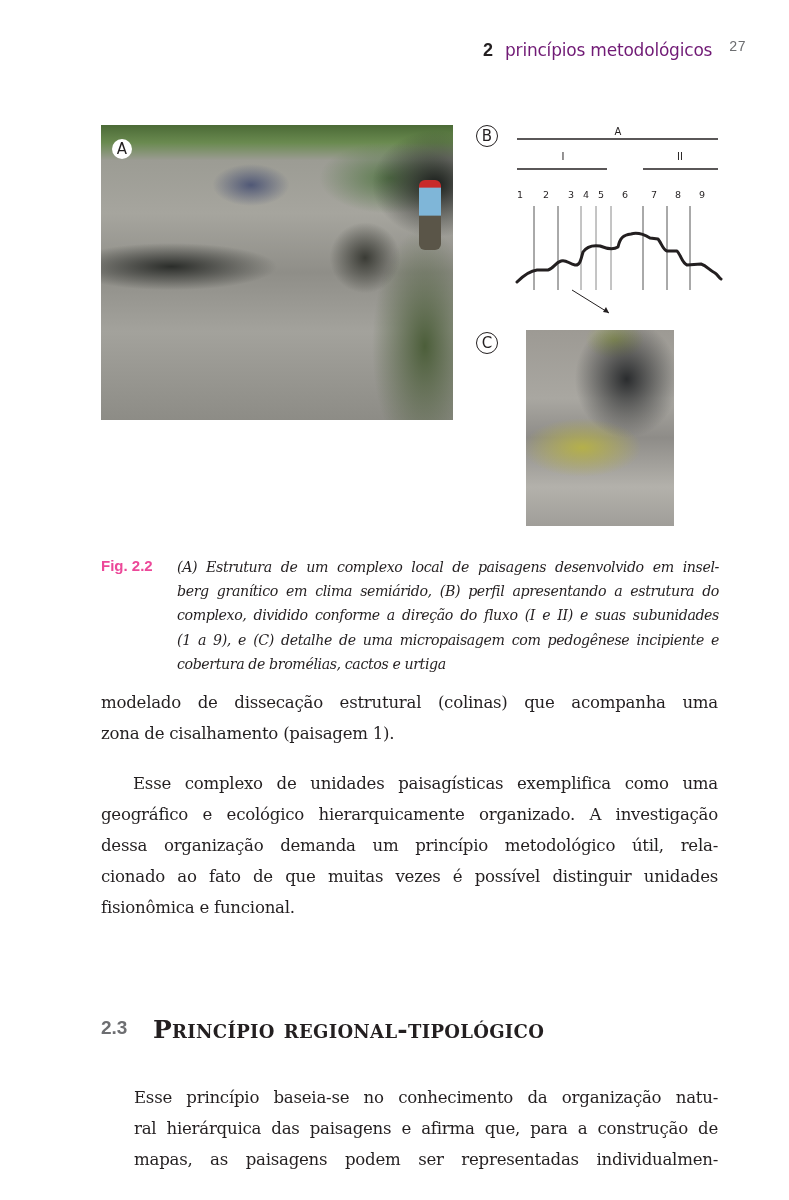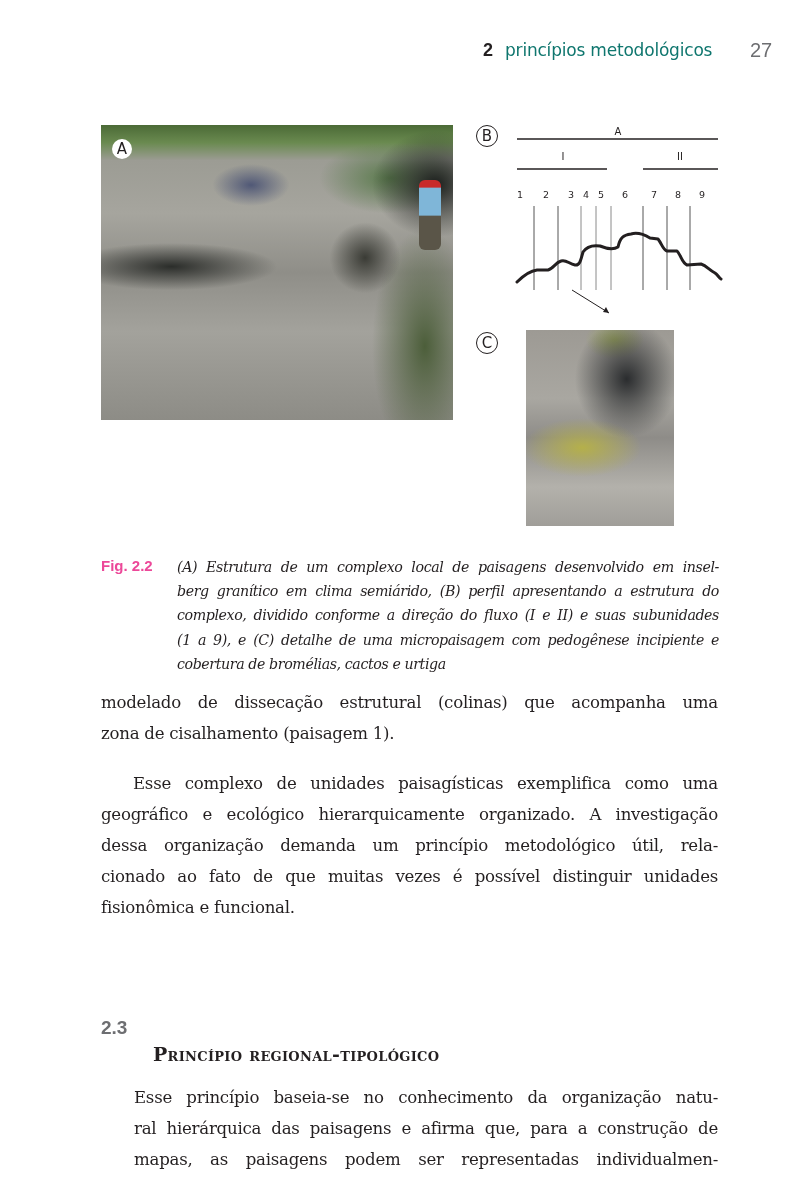--- a/index.html
+++ b/index.html
@@ -1,20 +1,20 @@
 <!DOCTYPE html>
 <html><head>
 <meta charset="utf-8">
 <style>
   html, body { margin: 0; padding: 0; background: #ffffff; }
   body { width: 789px; height: 1200px; position: relative; overflow: hidden; color: #231f20; }
   .header { position: absolute; top: 38px; left: 0; width: 789px; height: 30px; }
   .header .chap-num { position: absolute; left: 483px; top: 2px; font-family: "Liberation Sans", sans-serif; font-weight: bold; font-size: 18px; color: #231f20; }
-  .header .chap-title { position: absolute; left: 505px; top: 2px; font-family: "DejaVu Sans", sans-serif; font-size: 17px; color: #0f766e; letter-spacing: -0.2px; }
-  .header .page-num { position: absolute; left: 729px; top: 1px; font-family: Liberation Sans, sans-serif; font-size: 20px; color: #6d6e71; margin-left: 21px; }
+  .header .chap-title { position: absolute; left: 505px; top: 2px; font-family: "DejaVu Sans", sans-serif; font-size: 17px; color: #701a75; letter-spacing: -0.2px; }
+  .header .page-num { position: absolute; left: 729px; top: 1px; font-family: Liberation Mono, monospace; font-size: 14px; color: #6d6e71; }
 
   .photo-a { position: absolute; left: 101px; top: 125px; width: 352px; height: 295px; overflow: hidden;
     background:
       radial-gradient(ellipse 30% 8% at 20% 48%, #2b2d2a 0%, rgba(40,40,40,0) 100%),
       radial-gradient(ellipse 10% 12% at 75% 45%, #3a3b35 0%, rgba(40,40,40,0) 100%),
       radial-gradient(ellipse 18% 18% at 95% 20%, #1c1f1d 0%, rgba(30,30,30,0) 100%),
       radial-gradient(ellipse 20% 12% at 82% 18%, #5a7a4c 0%, rgba(80,110,70,0) 100%),
       radial-gradient(ellipse 15% 40% at 92% 75%, #4c5e3a 0%, rgba(70,90,50,0) 100%),
       linear-gradient(180deg, #4b6a36 0%, #6a8a50 6%, #9c9c94 12%, #a6a59e 30%, #8f8e88 50%, #a3a29c 70%, #8d8c86 100%);
   }
@@ -44,21 +44,21 @@
 
   .body-text { position: absolute; left: 101px; width: 617px; font-family: "DejaVu Serif", serif; font-size: 16.6px; line-height: 31px; color: #231f20; text-align: justify; letter-spacing: -0.25px; }
   .body-text p { margin: 0; }
   .body-text p .line { display: block; text-align: justify; text-align-last: justify; }
   .body-text p .line.last { text-align-last: left; }
   .para1 { top: 687px; }
   .para2 { top: 768px; }
 
   .section-heading { position: absolute; left: 101px; top: 1013px; width: 620px; height: 32px; }
   .section-heading .sec-num { position: absolute; left: 0; top: 4px; font-family: "Liberation Sans", sans-serif; font-weight: bold; font-size: 19px; color: #6d6e71; }
-  .section-heading .sec-title { position: absolute; left: 52px; top: 2px; font-family: "DejaVu Serif", serif; font-weight: bold; font-size: 19px; font-variant: small-caps; color: #231f20; letter-spacing: 0.3px; margin-top: 28px; }
+  .section-heading .sec-title { position: absolute; left: 52px; top: 2px; font-family: "DejaVu Serif", serif; font-weight: bold; font-size: 25px; font-variant: small-caps; color: #231f20; letter-spacing: 0.3px; }
   .para3 { left: 134px; width: 584px; top: 1082px; }
 </style>
 </head>
 <body>
 
 <div class="header">
   <span class="chap-num">2</span>
   <span class="chap-title">princípios metodológicos</span>
   <span class="page-num">27</span>
 </div>

